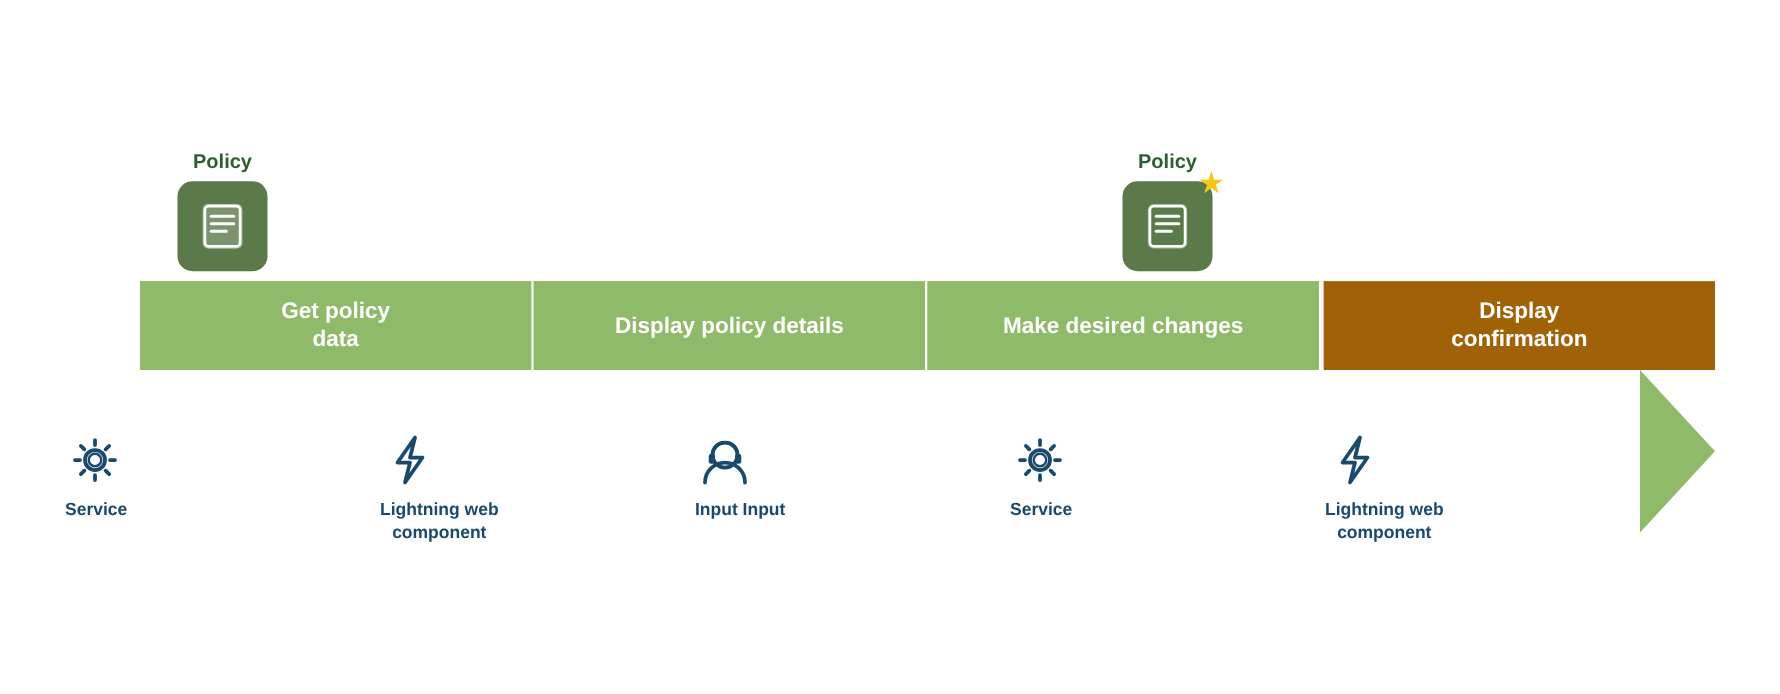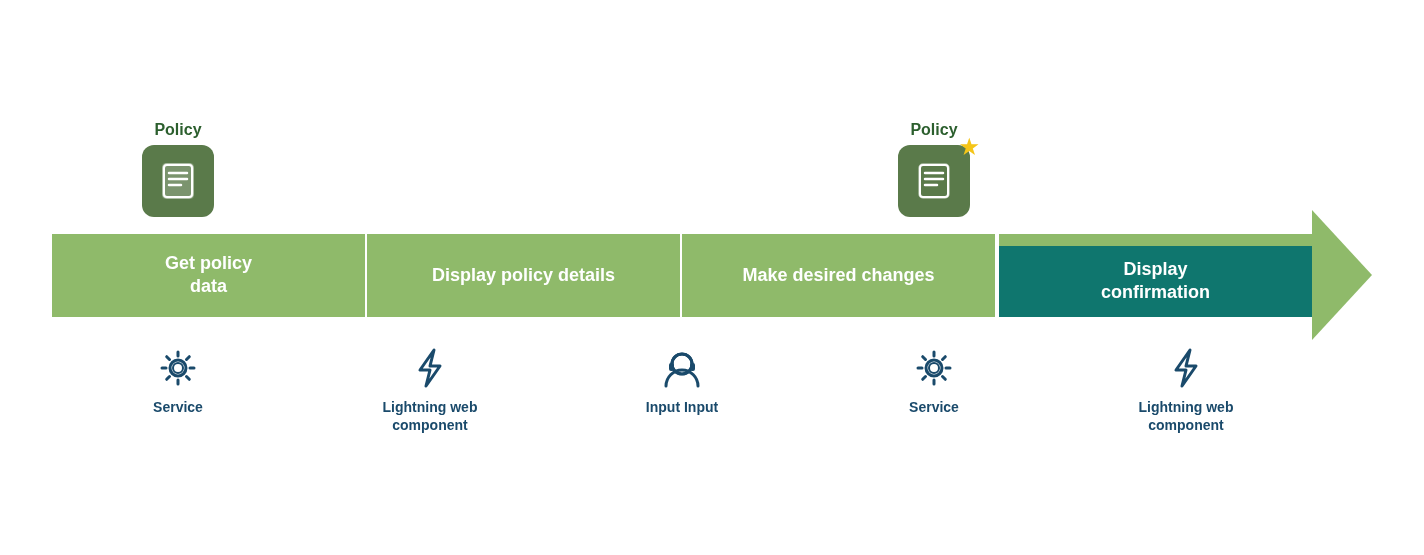--- a/index.html
+++ b/index.html
@@ -72,22 +72,23 @@
       font-size: 24px;
       color: #f5c518;
       line-height: 1;
     }
 
     
     .full-arrow {
       display: flex;
       width: 100%;
       height: 101px;
-      align-items: center;
-      position: relative;
+      align-items: flex-end;
+      position: relative;
+      flex-direction: column;
     }
 
     .full-arrow-inner {
       display: flex;
       width: calc(100% - 60px);
       background: #8fba6a;
       align-items: stretch;
       position: relative;
     }
 
@@ -121,21 +122,21 @@
     .bottom-icons {
       display: flex;
       width: 100%;
       margin-top: 8px;
     }
 
     .bottom-icon-cell {
       flex: 1;
       display: flex;
       flex-direction: column;
-      align-items: center;
+      align-items: flex-start;
       padding-top: 10px;
       gap: 6px;
     }
 
     
     .bottom-icon-cell.tip-space {
       width: 60px;
       flex: 0 0 60px;
     }
 
@@ -219,21 +220,21 @@
       <div class="segment" style="background:#8fba6a;">
         <span class="segment-text">Make desired
 changes</span>
       </div>
 
       <div style="width:2px; background:#ffffff; flex-shrink:0;"></div>
 
 
       <div style="width:2px; background:#ffffff; flex-shrink:0;"></div>
 
-      <div class="segment" style="background:#0f766e;margin-top:12px;">
+      <div class="segment" style="background:#a16207;">
         <span class="segment-text">Display<br>confirmation</span>
       </div>
 
     </div>
 
     <div class="full-arrow-tip"></div>
   </div>
 
   <div class="bottom-icons">
 

